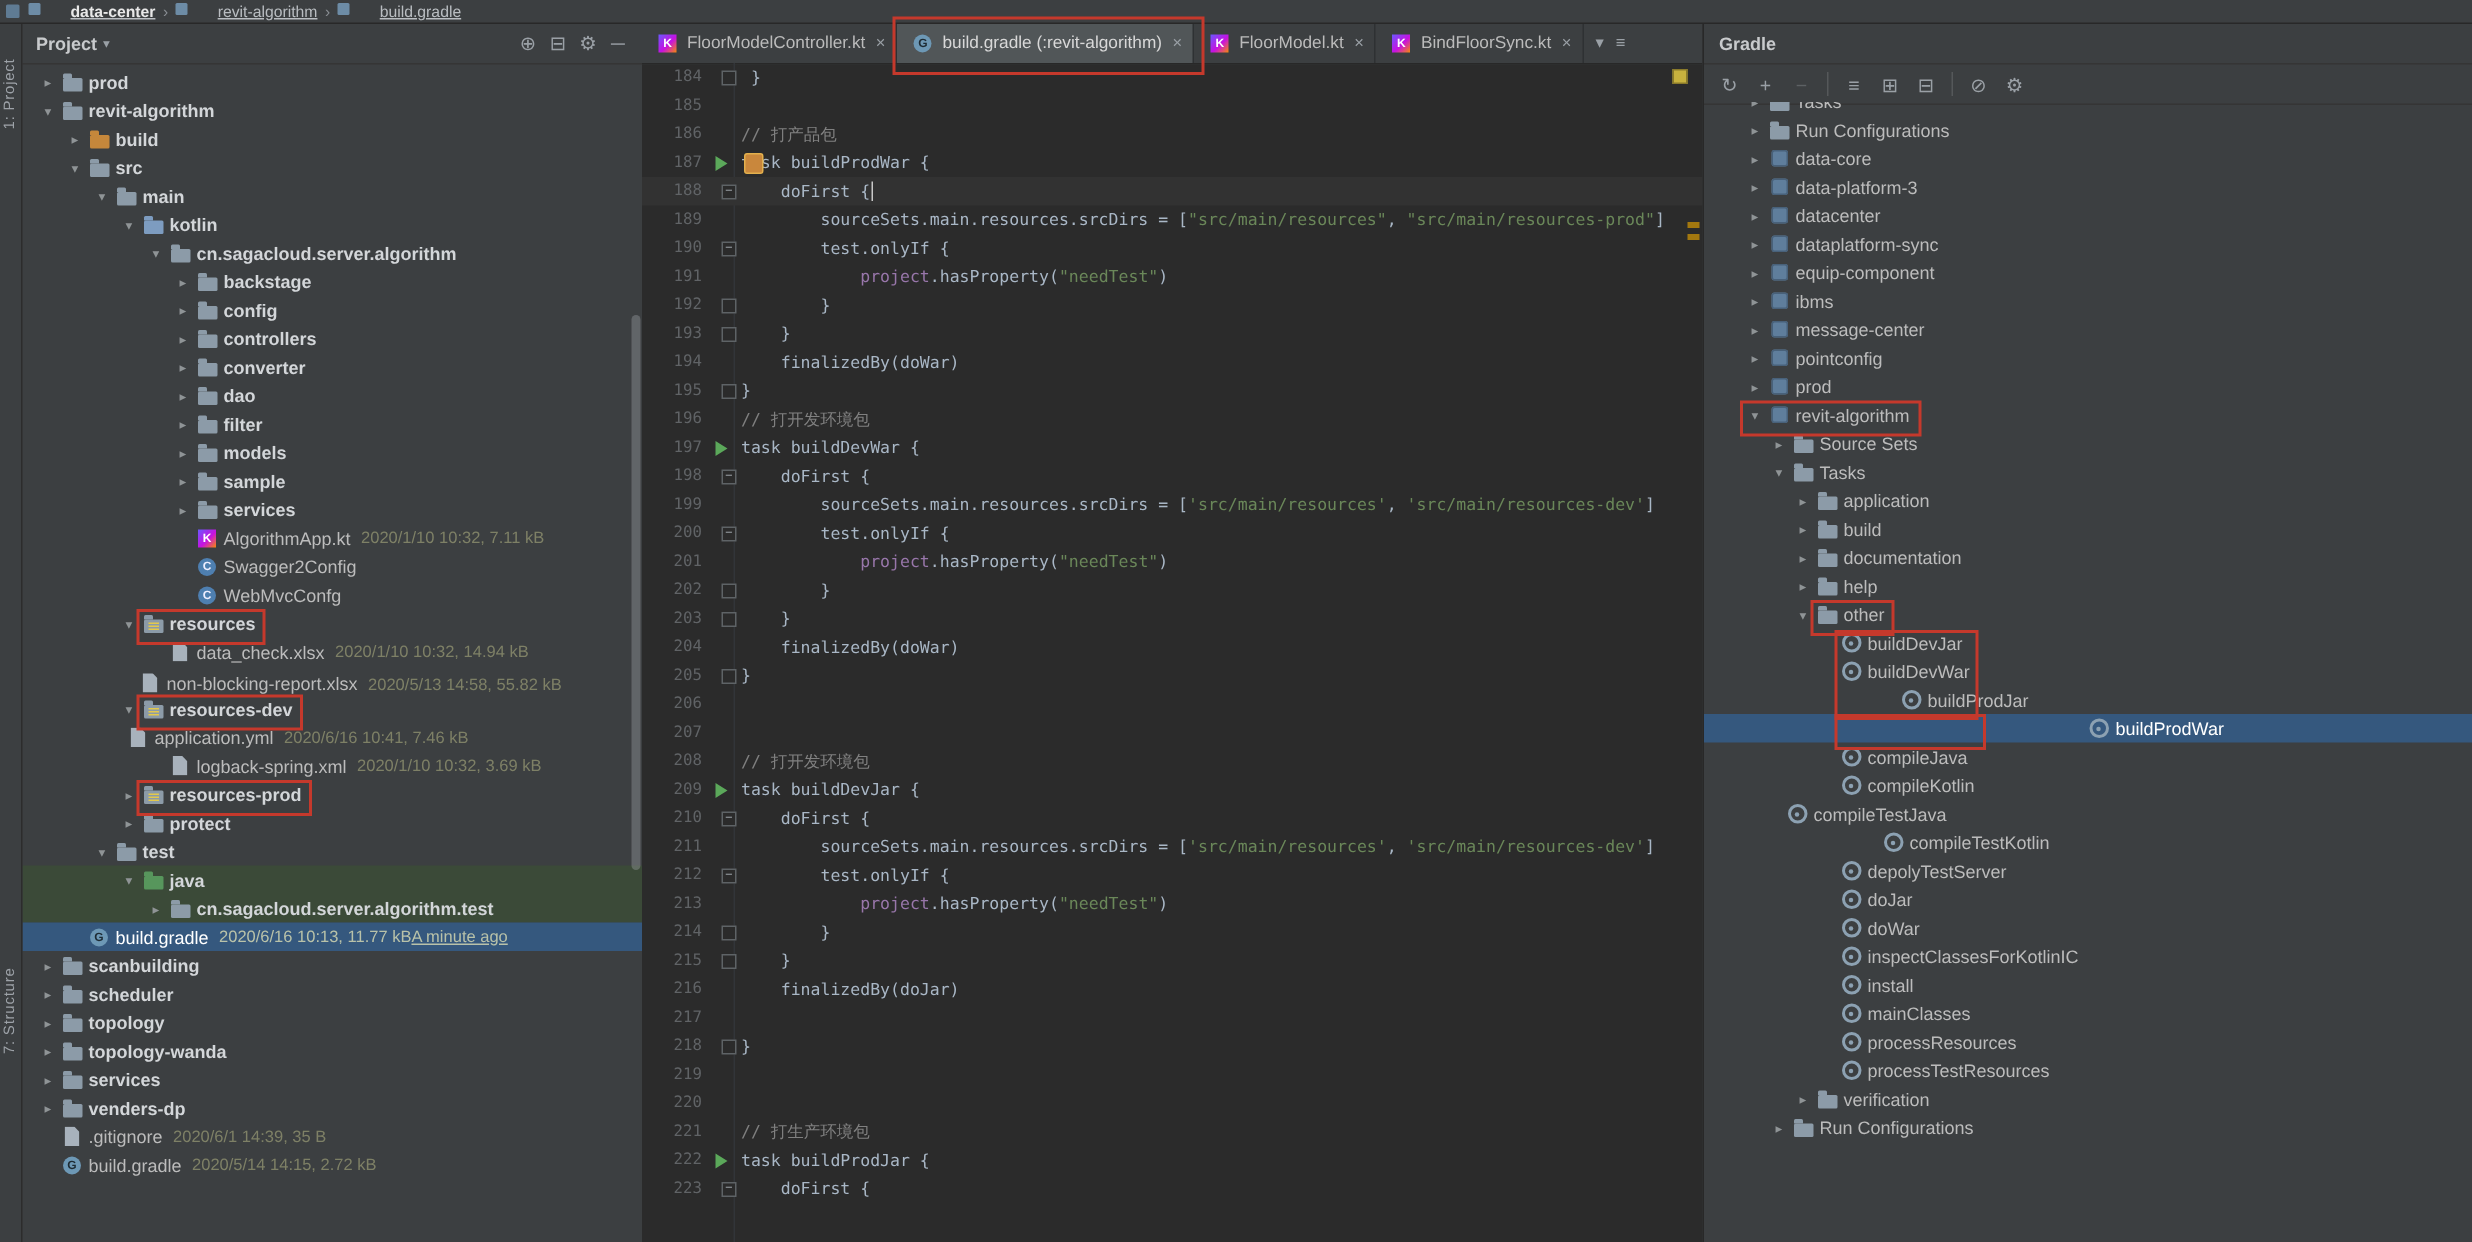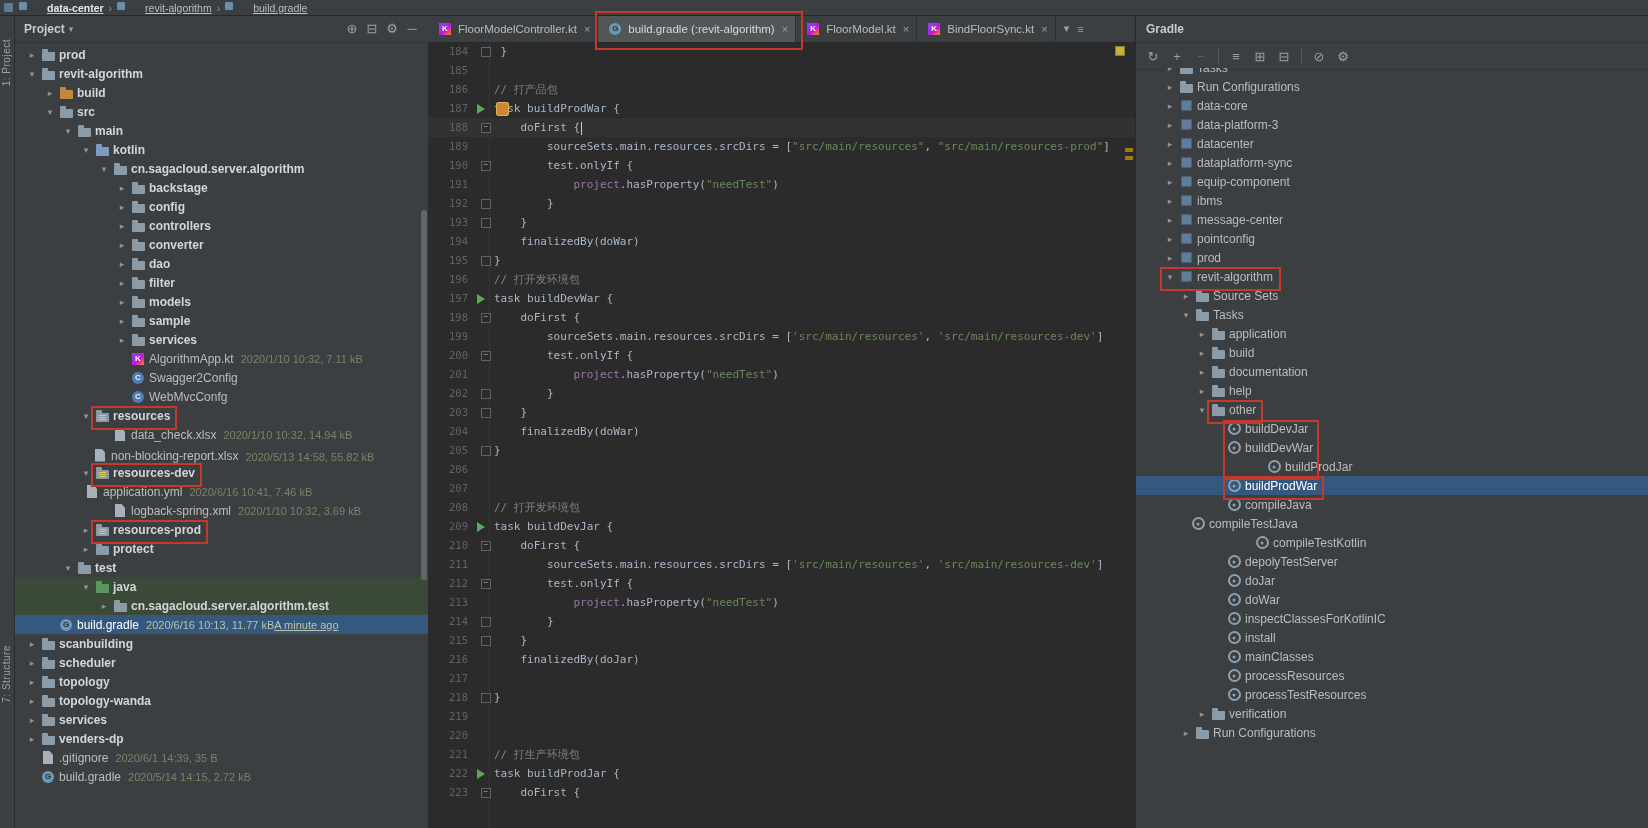--- a/index.html
+++ b/index.html
@@ -865,33 +865,40 @@
           </span>
           <span class="lbl">buildDevWar</span>
         </div>
         <div class="row" style="padding-left: 116px;">
           <span class="arrow"></span>
           <span class="ico">
             <span class="gear"></span>
           </span>
           <span class="lbl">buildProdJar</span>
         </div>
-        <div class="row sel" style="padding-left: 76px;">
+        <div class="row sel" style="padding-left: 76px; justify-content: center;">
           <span class="arrow"></span>
           <span class="ico">
             <span class="gear"></span>
           </span>
           <span class="lbl">buildProdWar</span>
         </div>
         <div class="row" style="padding-left: 76px;">
           <span class="arrow"></span>
           <span class="ico">
             <span class="gear"></span>
           </span>
           <span class="lbl">compileJava</span>
+        </div>
+        <div class="row" style="padding-left: 76px;">
+          <span class="arrow"></span>
+          <span class="ico">
+            <span class="gear"></span>
+          </span>
+          <span class="lbl">compileKotlin</span>
         </div>
         <div class="row" style="padding-left: 40px;">
           <span class="arrow"></span>
           <span class="ico">
             <span class="gear"></span>
           </span>
           <span class="lbl">compileTestJava</span>
         </div>
         <div class="row" style="padding-left: 104px;">
           <span class="arrow"></span>

